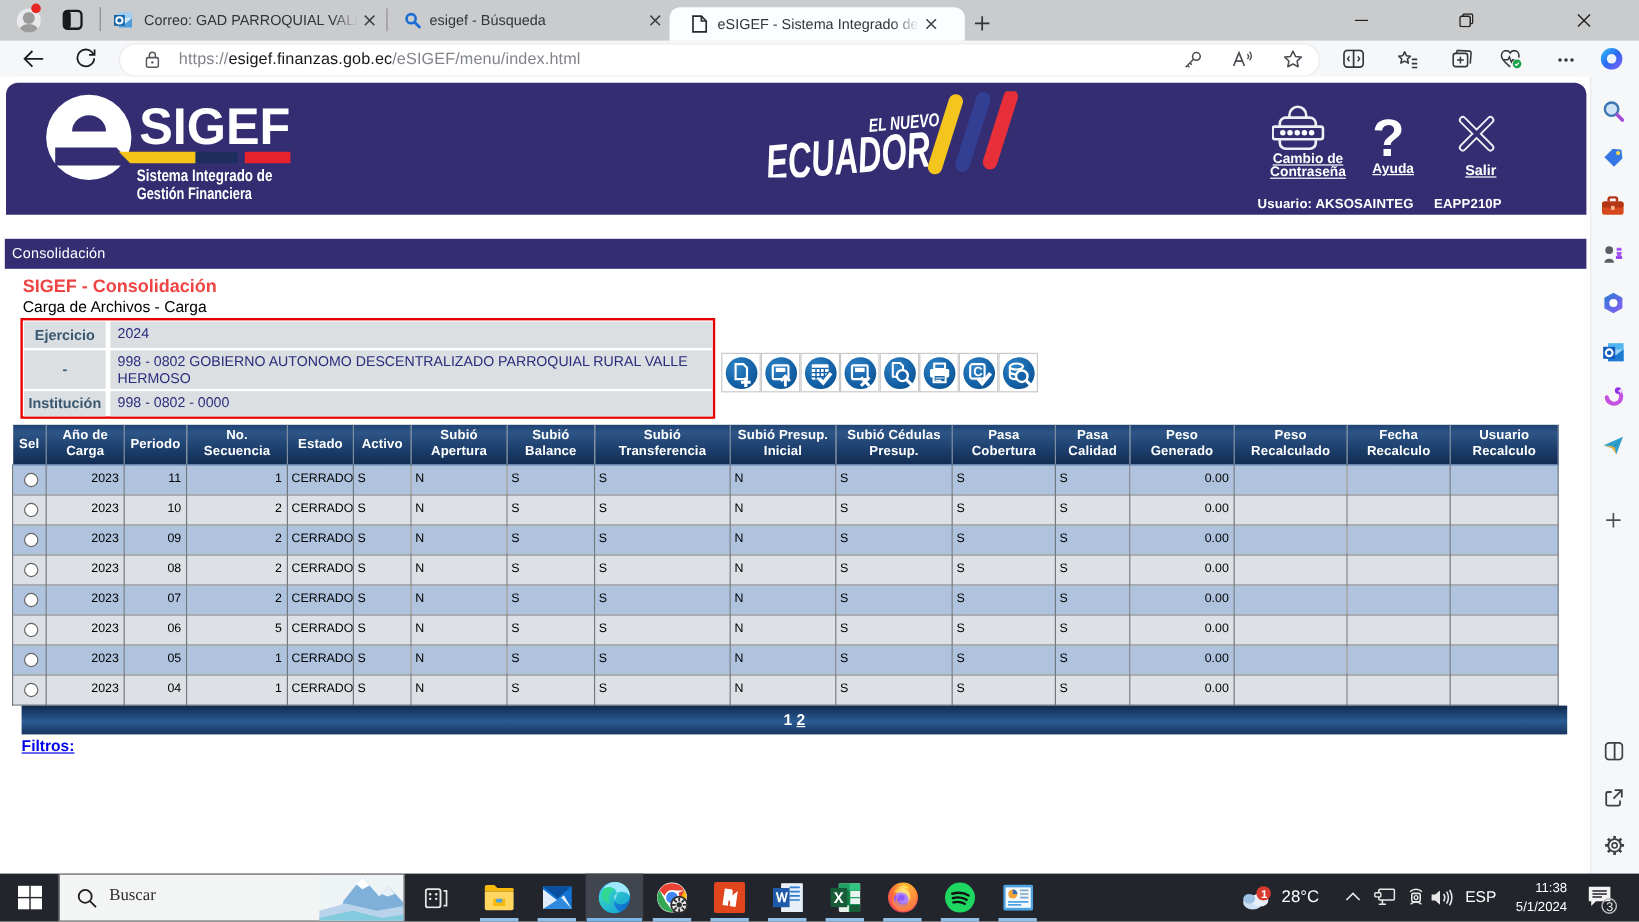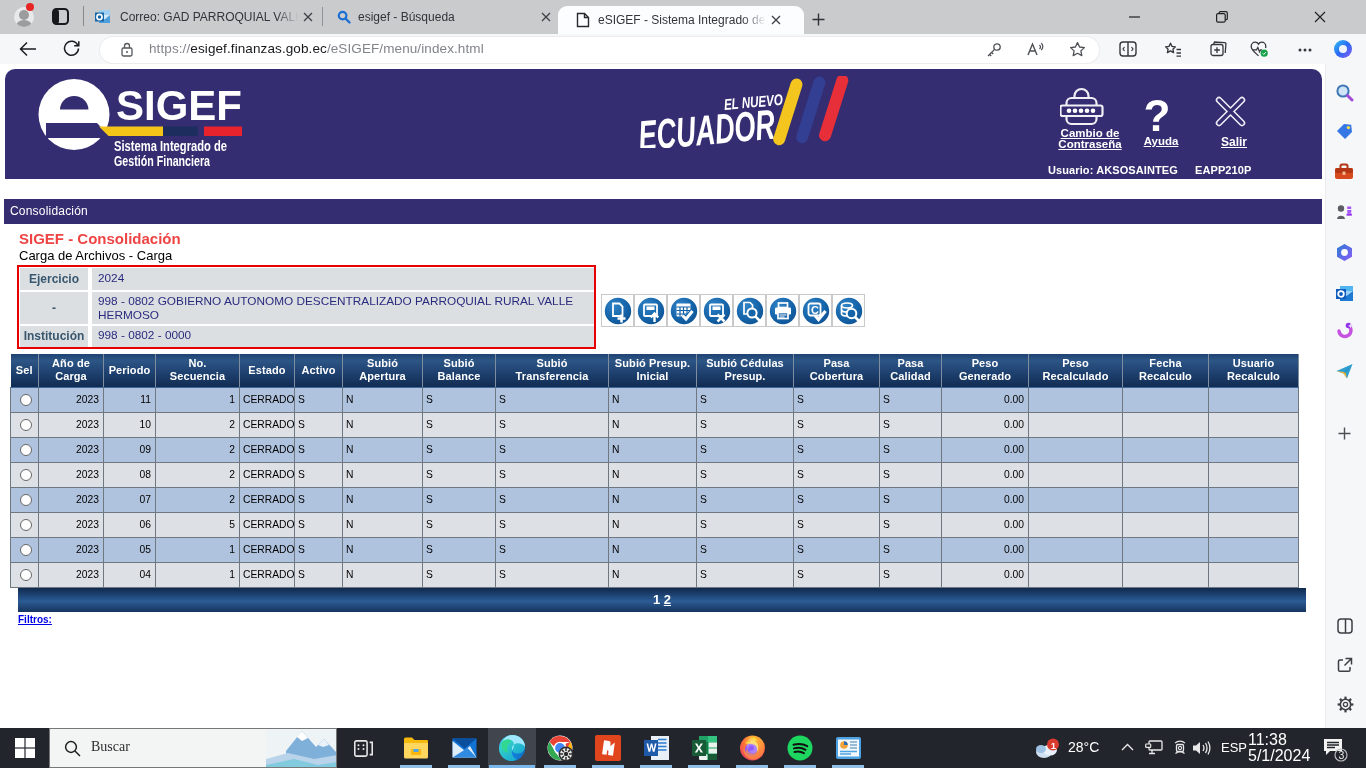--- a/index.html
+++ b/index.html
@@ -28,21 +28,21 @@
   
   #dtable { position:absolute; left:10px; top:290px; width:1289px; border-collapse:collapse; table-layout:fixed; }
   #dtable th { background:linear-gradient(180deg,#1f4373 0%,#2d5585 20%,#1c3e6c 62%,#122c52 100%); color:#fff; font-size:11px; font-weight:bold; border-right:1px solid #7e8da0; border-bottom:1px solid #3f679a; text-align:center; vertical-align:middle; line-height:13px; letter-spacing:.1px; height:33px; padding:0 2px; }
   #dtable td { font-size:10.3px; color:#000; border:1px solid #6f7780; height:25px; padding:0 1px 0 3px; letter-spacing:0; overflow:hidden; white-space:nowrap; }
   #dtable tr.odd td { background:#b0c3de; }
   #dtable tr.even td { background:#dde1e5; }
   .rnum { text-align:right; padding-right:4px !important; }
   .radio { width:12px; height:12px; border-radius:50%; background:#fff; border:1px solid #666; margin:0 auto; }
   #pgbar { position:absolute; left:18px; top:524px; width:1288px; height:24px; background:linear-gradient(180deg,#11294d 0%,#20497c 35%,#2c5b94 55%,#16355f 100%); }
   #pgbar div { width:100%; text-align:center; color:#fff; font-weight:bold; font-size:13px; padding-top:4px; }
-  #filtros { position:absolute; left:18px; top:549.5px; color:#0000e8; font-weight:bold; font-size:10px; text-decoration:underline; }
+  #filtros { position:absolute; left:18px; top:549.5px; color:#0000e8; font-weight:bold; font-size:13px; text-decoration:underline; }
   
   #sidebar { position:absolute; left:1325px; top:64px; width:41px; height:664px; background:#f6f7f8; border-left:1px solid #ebebed; }
   
   #taskbar { position:absolute; left:0; top:728px; width:1366px; height:40px; background:#22252c; }
   .underl { position:absolute; top:37px; height:3px; background:#92bfe7; }
 </style>
 </head>
 <body>
 
 <div id="tabbar">
@@ -777,20 +777,20 @@
   <svg class="abs" style="left:1172px;top:12px;" width="16" height="16" viewBox="0 0 16 16">
       <path d="M3 3.2 A7 7 0 0 1 13 3.2 M3.5 13.5 A6.5 6.5 0 0 1 12.5 13.5" fill="none" stroke="#e8e8e8" stroke-width="1.2"></path>
       <rect x="4.5" y="4.5" width="7" height="7" rx="1.2" fill="none" stroke="#e8e8e8" stroke-width="1.3"></rect>
       <circle cx="8" cy="8" r="1.6" fill="none" stroke="#e8e8e8" stroke-width="1.1"></circle>
     </svg>
   <svg class="abs" style="left:1192px;top:12px;" width="20" height="16" viewBox="0 0 20 16">
       <path d="M1 5.5 L4 5.5 L8 2 L8 14 L4 10.5 L1 10.5 Z" fill="#e8e8e8"></path>
       <path d="M11 5 Q13 8 11 11 M13.5 3 Q16.5 8 13.5 13 M16 1.5 Q19.8 8 16 14.5" fill="none" stroke="#e8e8e8" stroke-width="1.3"></path>
     </svg>
   <div class="abs" style="left:1221px;top:12px;color:#fff;font-size:13px;">ESP</div>
-  <div class="abs" style="left:1248px;top:4px;width:58px;text-align:left;color:#fff;font-size:16px;line-height:16px;">11:38<br>5/1/2024</div>
+  <div class="abs" style="left:1248px;top:4px;width:58px;text-align:right;color:#fff;font-size:11px;line-height:16px;">11:38<br>5/1/2024</div>
   <svg class="abs" style="left:1322px;top:10px;" width="26" height="24" viewBox="0 0 26 24">
       <path d="M2 1 L20 1 L20 13 L8 13 L4 17 L4 13 L2 13 Z" fill="#f4f4f4"></path>
       <path d="M5 4.5 L17 4.5 M5 7 L17 7 M5 9.5 L13 9.5" stroke="#22252c" stroke-width="1.3"></path>
       <circle cx="19" cy="17" r="6" fill="none" stroke="#b9babc" stroke-width="1.2"></circle>
       <text x="16.6" y="20.8" font-size="10.5" fill="#e8e8e8" font-family="Liberation Sans,sans-serif">3</text>
     </svg>
 </div>
 
 </body></html>

